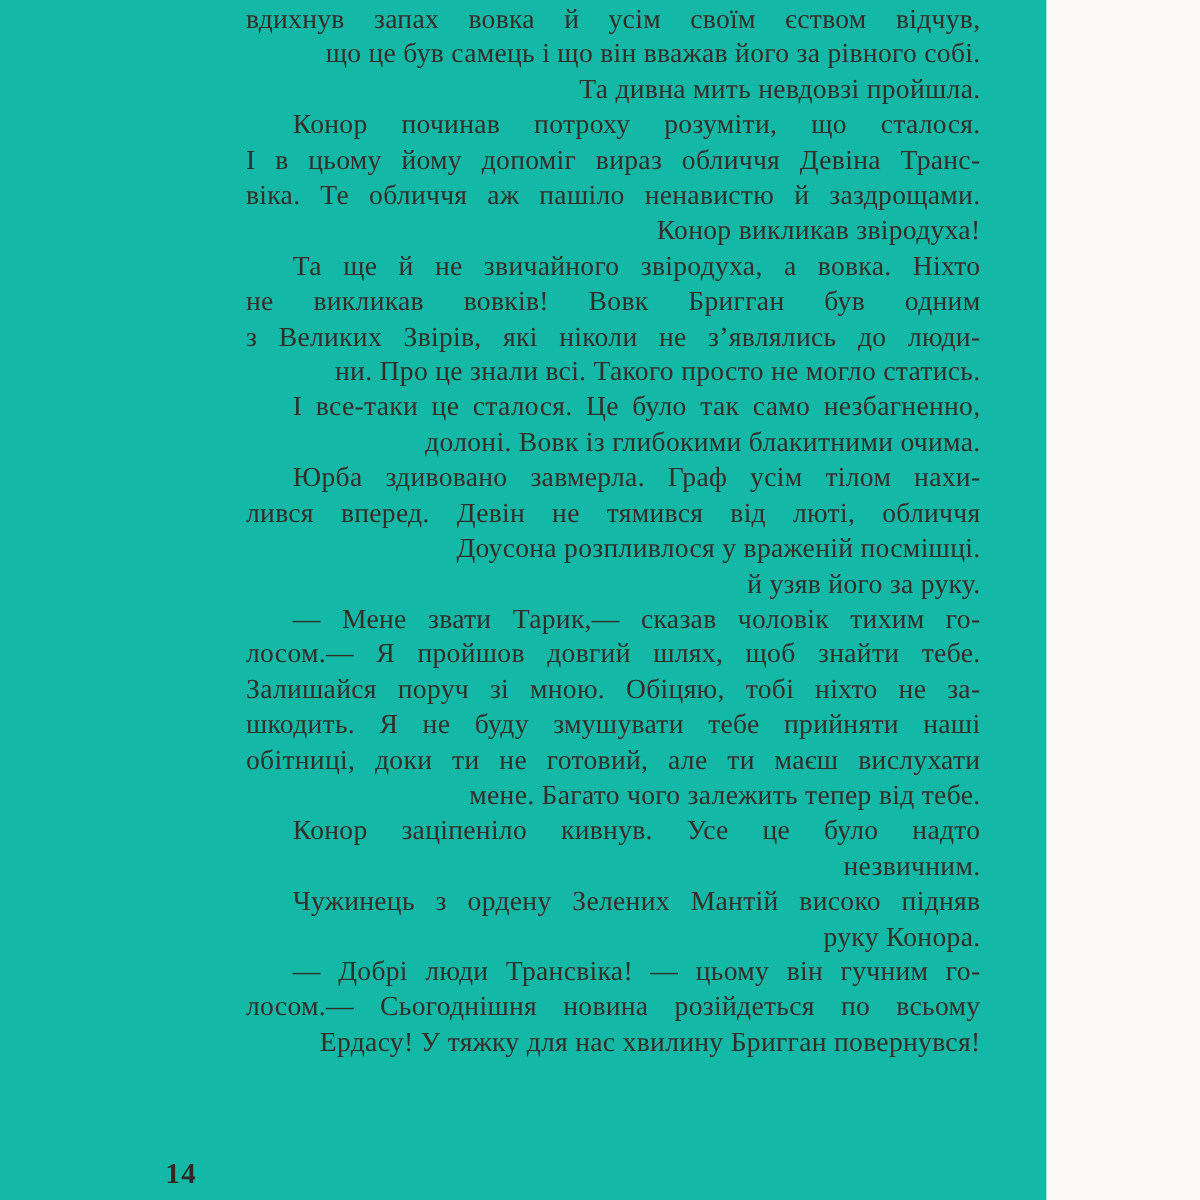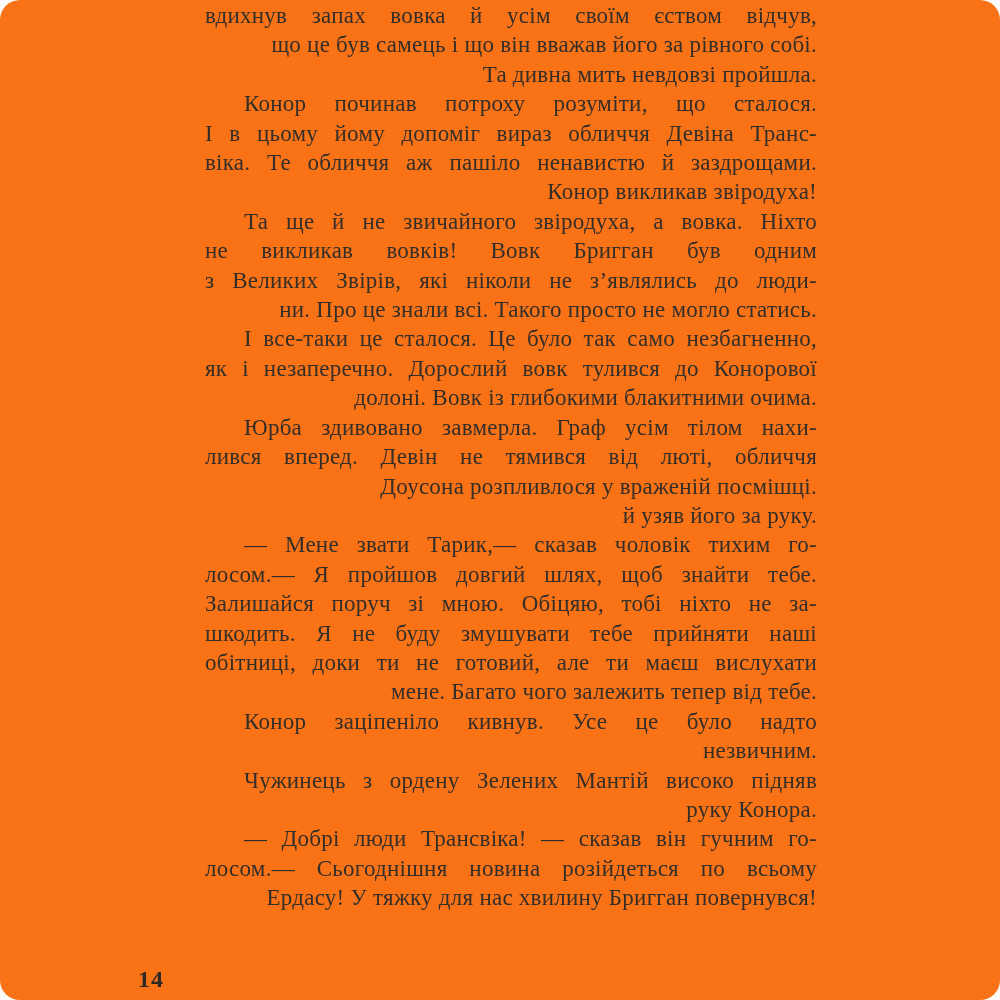--- a/index.html
+++ b/index.html
@@ -5,26 +5,25 @@
   html, body {
     margin: 0;
     padding: 0;
     width: 1000px;
     height: 1000px;
     overflow: hidden;
     background: #fbfaf7;
   }
   .page {
     position: relative;
-    width: 1000px;
+    width: 872px;
     height: 1000px;
-    background: #f97316;
+    background: #14b8a6;
     color: #342e29;
     font-family: "Liberation Serif", "DejaVu Serif", serif;
-    border-radius: 20px;
   }
   .text-block {
     position: absolute;
     left: 205px;
     top: 1px;
     width: 612px;
     font-size: 23px;
     line-height: 29.4px;
     letter-spacing: 0.25px;
   }
@@ -60,34 +59,33 @@
     <div class="ln in">Та дивна мить невдовзі пройшла.</div>
     <div class="ln in j">Конор починав потроху розуміти, що сталося.</div>
     <div class="ln j">І в цьому йому допоміг вираз обличчя Девіна Транс-</div>
     <div class="ln j">віка. Те обличчя аж пашіло ненавистю й заздрощами.</div>
     <div class="ln">Конор викликав звіродуха!</div>
     <div class="ln in j">Та ще й не звичайного звіродуха, а вовка. Ніхто</div>
     <div class="ln j">не викликав вовків! Вовк Бригган був одним</div>
     <div class="ln j">з Великих Звірів, які ніколи не з’являлись до люди-</div>
     <div class="ln">ни. Про це знали всі. Такого просто не могло статись.</div>
     <div class="ln in j">І все-таки це сталося. Це було так само незбагненно,</div>
-    <div class="ln j">як і незаперечно. Дорослий вовк тулився до Конорової</div>
     <div class="ln">долоні. Вовк із глибокими блакитними очима.</div>
     <div class="ln in j">Юрба здивовано завмерла. Граф усім тілом нахи-</div>
     <div class="ln j">лився вперед. Девін не тямився від люті, обличчя</div>
     <div class="ln">Доусона розпливлося у враженій посмішці.</div>
     <div class="ln">й узяв його за руку.</div>
     <div class="ln in j">— Мене звати Тарик,— сказав чоловік тихим го-</div>
     <div class="ln j">лосом.— Я пройшов довгий шлях, щоб знайти тебе.</div>
     <div class="ln j">Залишайся поруч зі мною. Обіцяю, тобі ніхто не за-</div>
     <div class="ln j">шкодить. Я не буду змушувати тебе прийняти наші</div>
     <div class="ln j">обітниці, доки ти не готовий, але ти маєш вислухати</div>
     <div class="ln">мене. Багато чого залежить тепер від тебе.</div>
     <div class="ln in j">Конор заціпеніло кивнув. Усе це було надто</div>
     <div class="ln">незвичним.</div>
     <div class="ln in j">Чужинець з ордену Зелених Мантій високо підняв</div>
     <div class="ln">руку Конора.</div>
-    <div class="ln in j">— Добрі люди Трансвіка! — сказав він гучним го-</div>
+    <div class="ln in j">— Добрі люди Трансвіка! — цьому він гучним го-</div>
     <div class="ln j">лосом.— Сьогоднішня новина розійдеться по всьому</div>
     <div class="ln">Ердасу! У тяжку для нас хвилину Бригган повернувся!</div>
   </div>
   <div class="folio">14</div>
 </div>
 
 </body></html>

